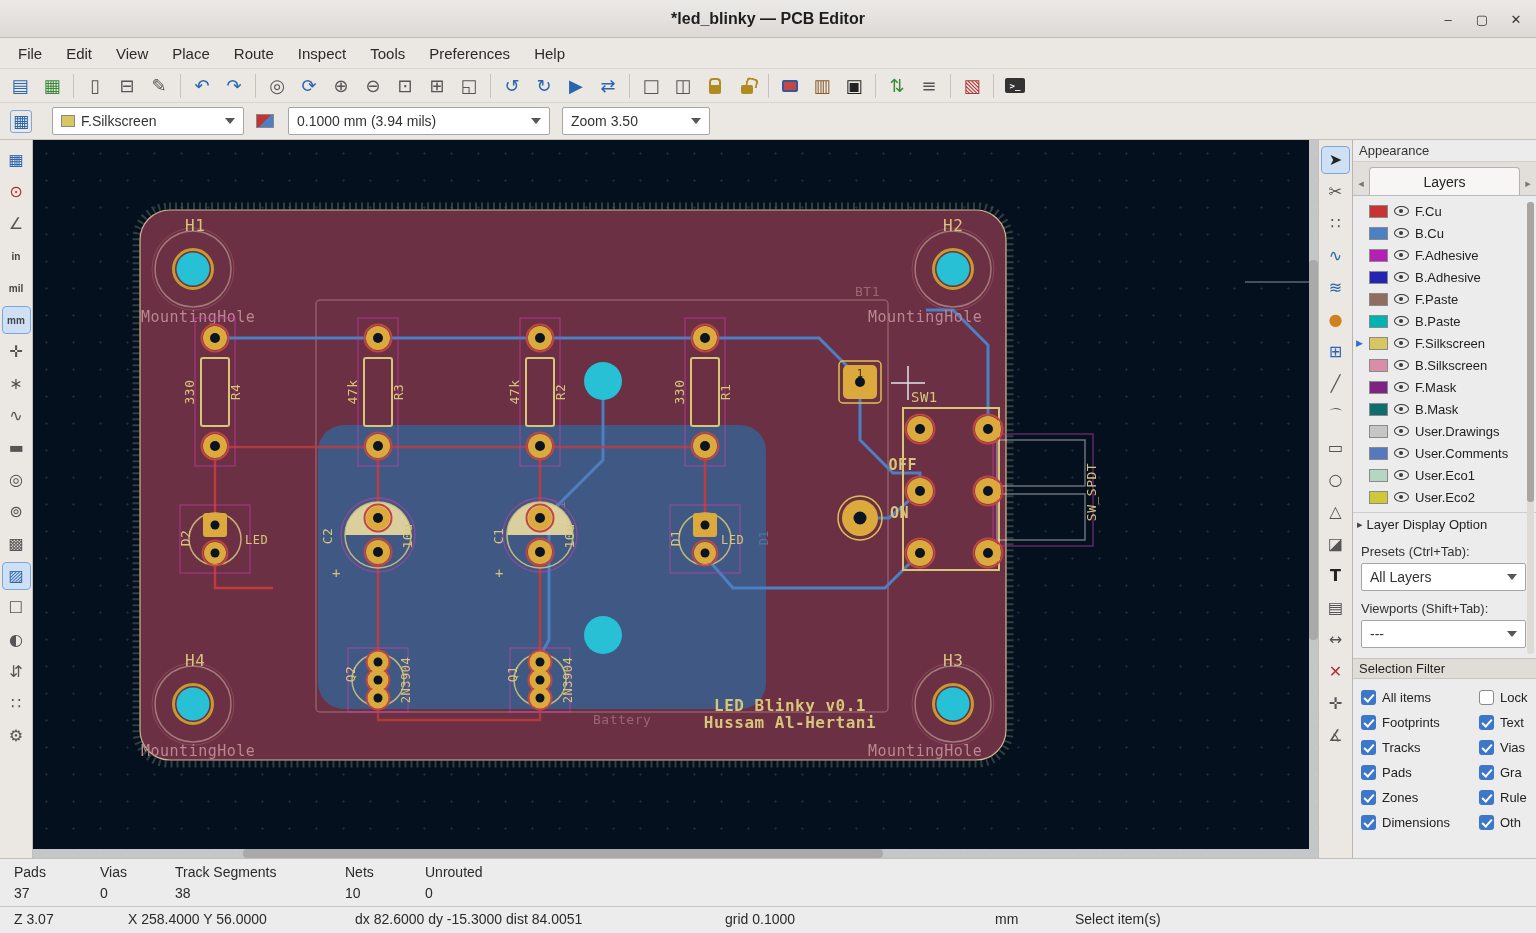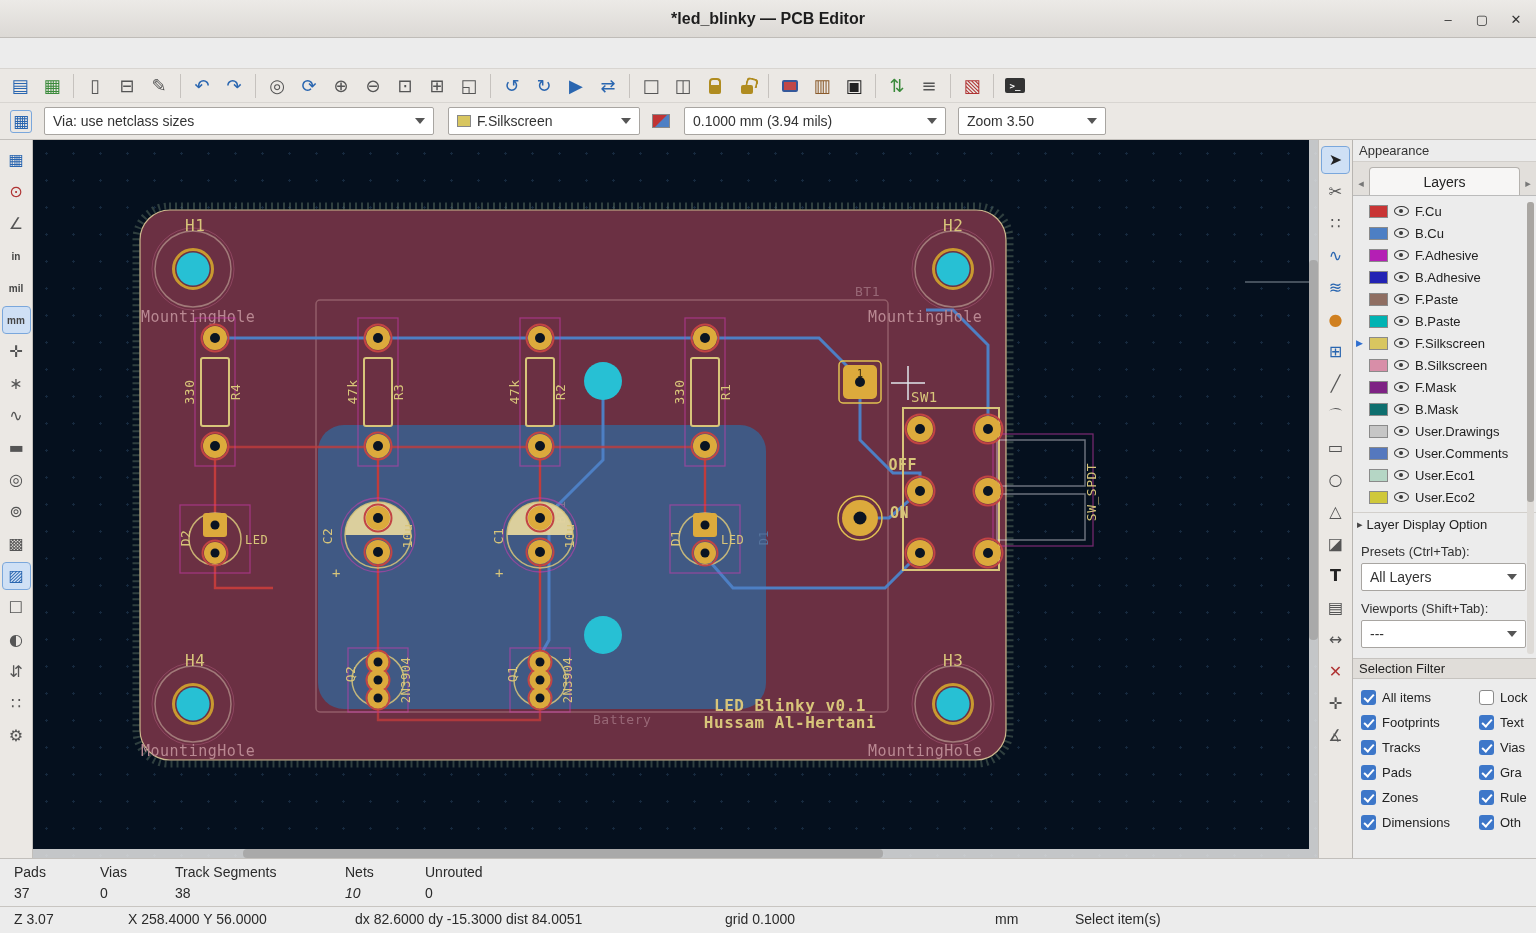--- a/index.html
+++ b/index.html
@@ -136,20 +136,31 @@
 
   <div class="titlebar">
     <div class="title">*led_blinky — PCB Editor</div>
     <div class="winbtns">
       <div class="wb">–</div>
       <div class="wb">▢</div>
       <div class="wb">✕</div>
     </div>
   </div>
 
+  <div class="menubar">
+    <span class="menu-item">File</span>
+    <span class="menu-item">Edit</span>
+    <span class="menu-item">View</span>
+    <span class="menu-item">Place</span>
+    <span class="menu-item">Route</span>
+    <span class="menu-item">Inspect</span>
+    <span class="menu-item">Tools</span>
+    <span class="menu-item">Preferences</span>
+    <span class="menu-item">Help</span>
+  </div>
 
   <div class="toolbar">
     <div class="tb">
         <span class="g c-blue">▤</span>
       </div>
     <div class="tb">
         <span class="g c-green">▦</span>
       </div>
     <div class="sep"></div>
     <div class="tb">
@@ -239,24 +250,20 @@
       </div>
     <div class="sep"></div>
     <div class="tb">
         <span class="ic-console">&gt;_</span>
       </div>
   </div>
 
   <div class="toolbar2">
     <div class="tb2-icon">
       <span class="g c-blue" style="font-size:17px;border:1px solid #7aa7dc;border-radius:3px;padding:0 2px;">▦</span>
-    </div>
-    <div class="combo" style="width:390px;">
-      <span class="ctext">Via: use netclass sizes</span>
-      <span class="carr"></span>
     </div>
     <div class="combo" style="width:192px;margin-left:8px;">
       <span class="lyr-swatch"></span>
       <span class="ctext">F.Silkscreen</span>
       <span class="carr"></span>
     </div>
     <div class="tb2-icon">
       <span class="ic-pair"></span>
     </div>
     <div class="combo" style="width:262px;">
@@ -736,21 +743,21 @@
   </div>
 
   <div class="statusbar">
     <span style="left:14px;top:5px;">Pads</span>
     <span style="left:14px;top:26px;">37</span>
     <span style="left:100px;top:5px;">Vias</span>
     <span style="left:100px;top:26px;">0</span>
     <span style="left:175px;top:5px;">Track Segments</span>
     <span style="left:175px;top:26px;">38</span>
     <span style="left:345px;top:5px;">Nets</span>
-    <span style="left:345px;top:26px;font-style:italic;">10</span>
+    <span style="left:345px;top:26px;">10</span>
     <span style="left:425px;top:5px;">Unrouted</span>
     <span style="left:425px;top:26px;">0</span>
   </div>
 
   <div class="infobar">
     <span style="left:14px;">Z 3.07</span>
     <span style="left:120px;margin-left:8px;">X 258.4000  Y 56.0000</span>
     <span style="left:355px;">dx 82.6000  dy -15.3000  dist 84.0051</span>
     <span style="left:725px;">grid 0.1000</span>
     <span style="left:995px;">mm</span>

